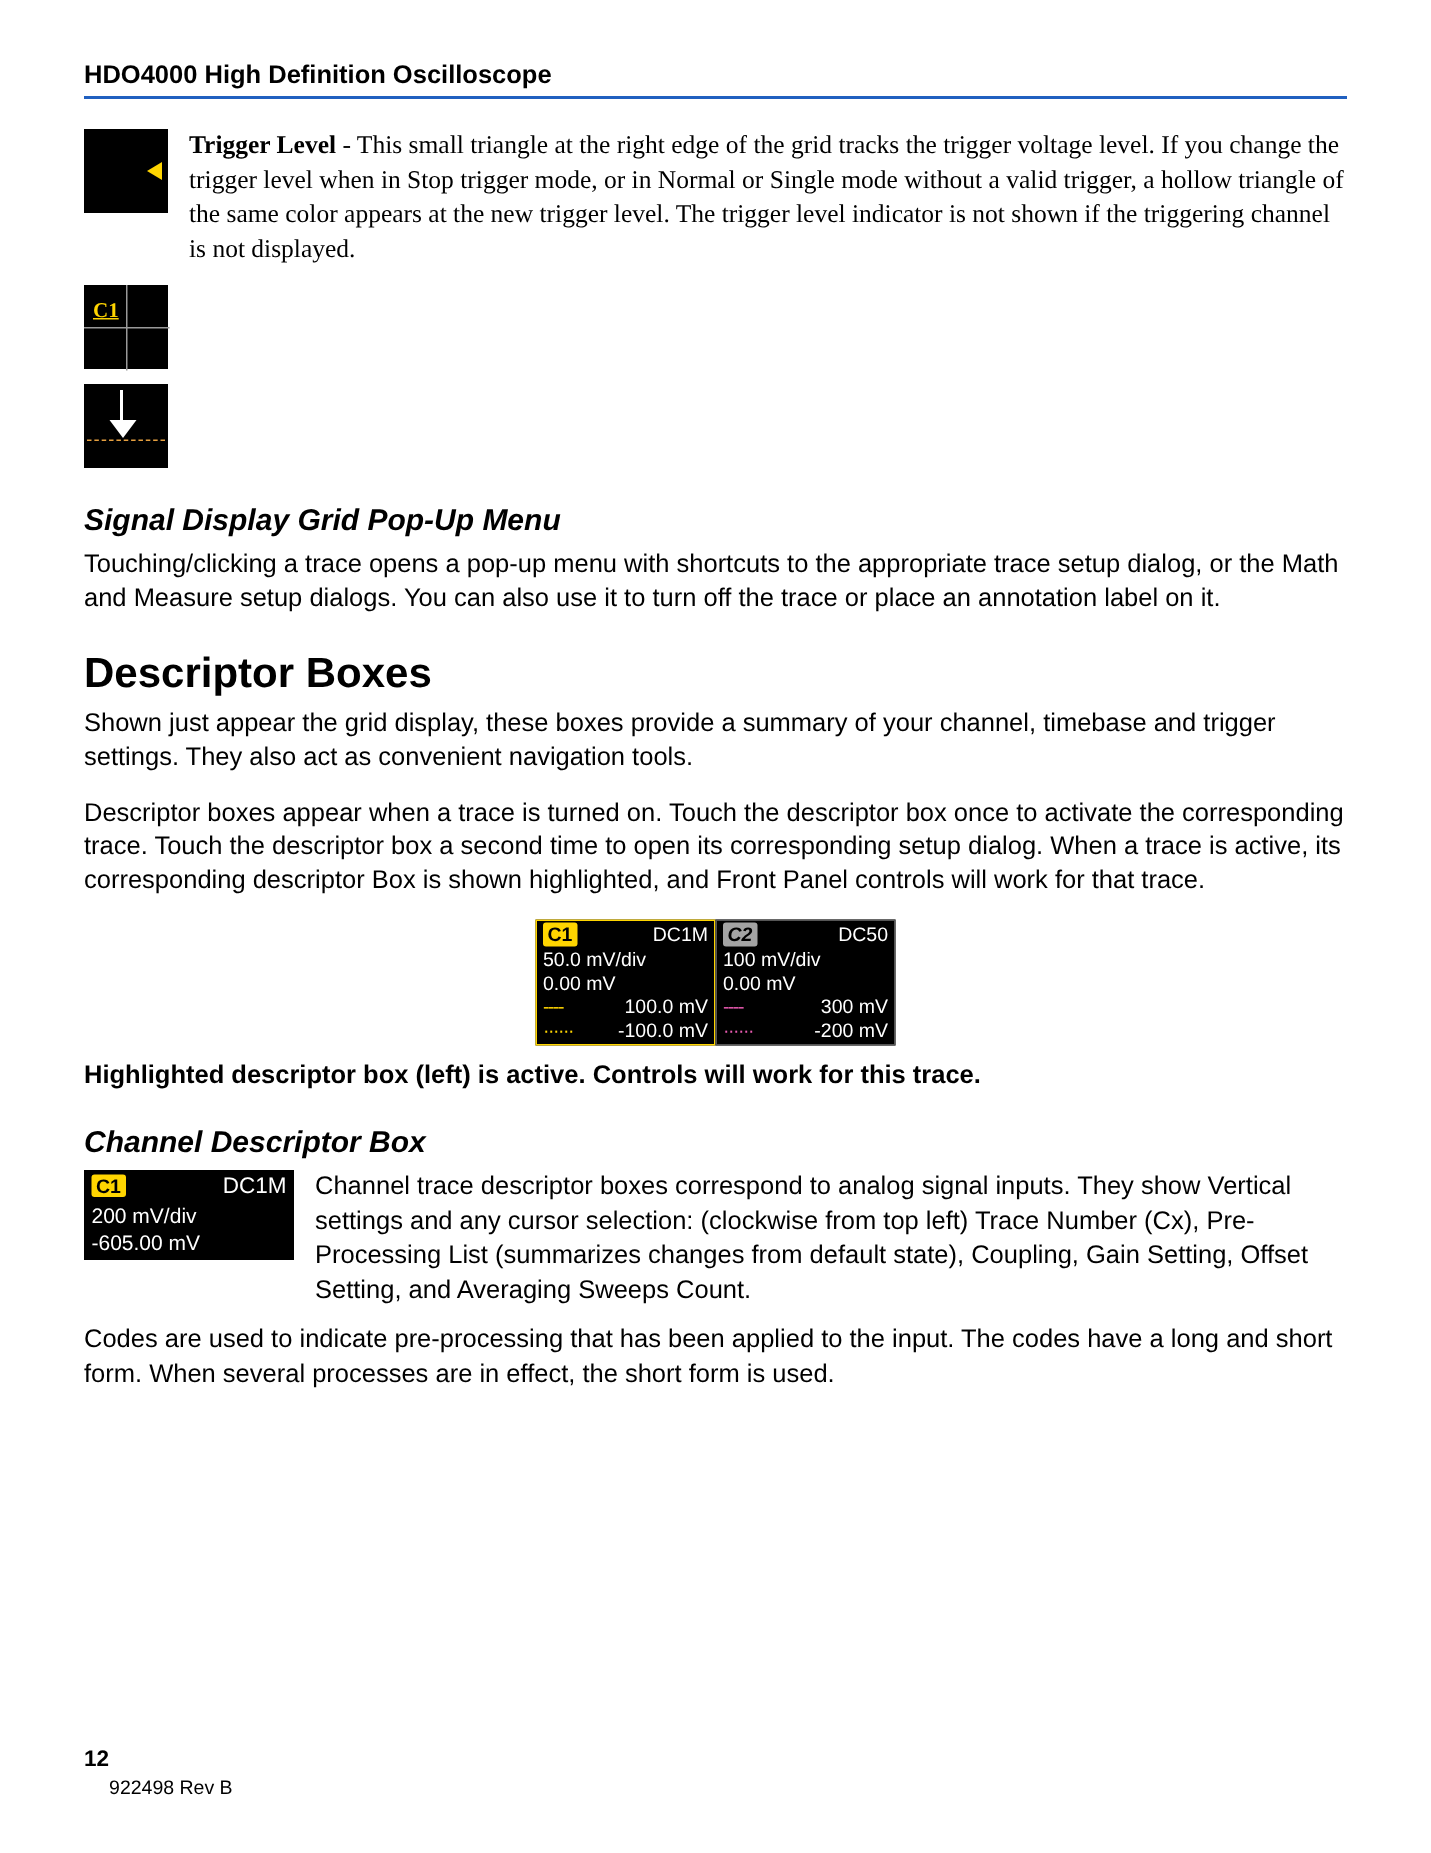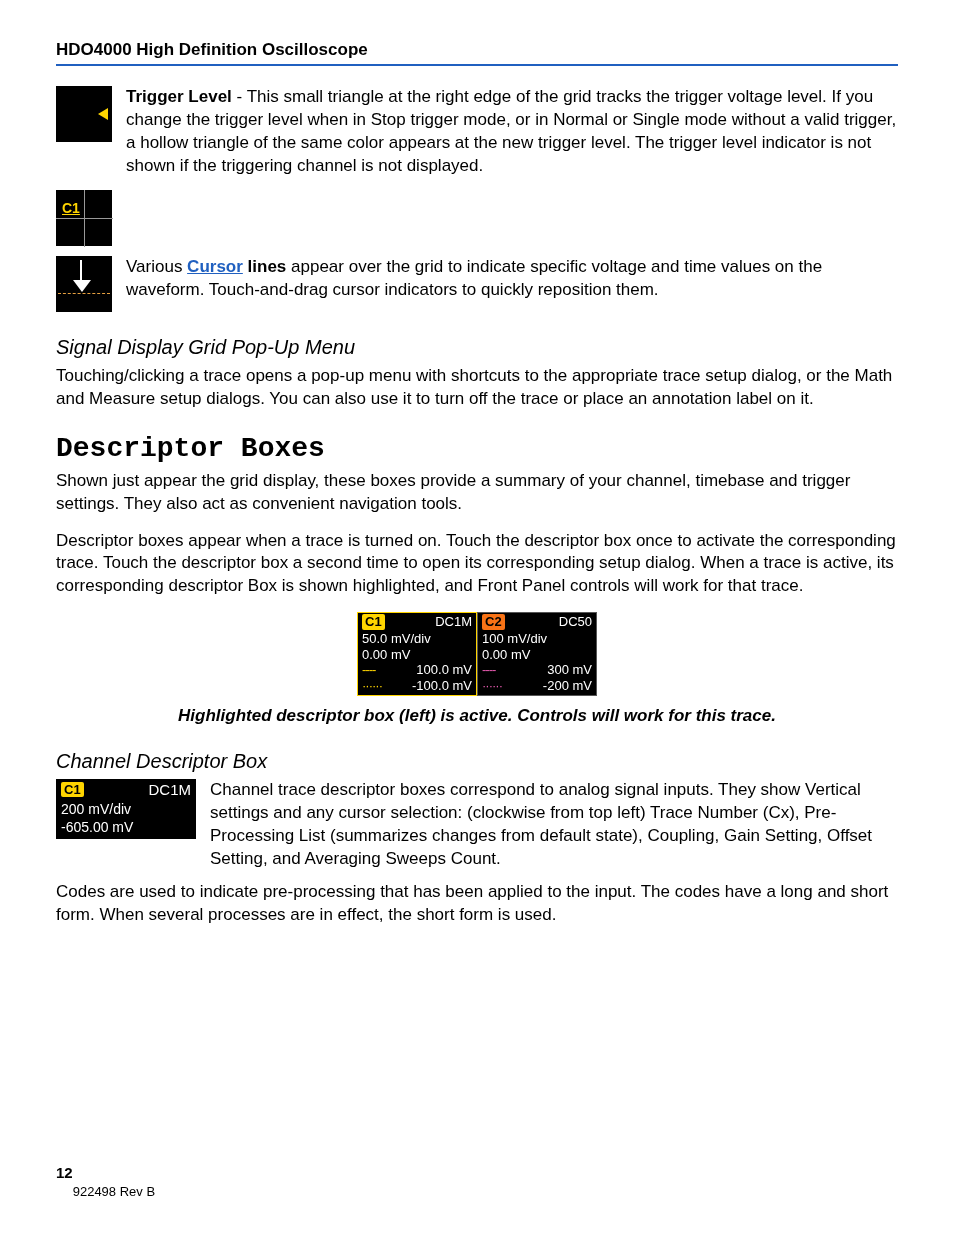--- a/index.html
+++ b/index.html
@@ -22,20 +22,21 @@
     margin-bottom: 20px;
   }
   .para {
     line-height: 1.35;
     margin-bottom: 14px;
   }
   .icon-row {
     display: flex;
     align-items: flex-start;
     margin-bottom: 10px;
+    font-family: Liberation Serif, serif;
   }
   .icon-box {
     width: 56px;
     height: 56px;
     background: #000;
     margin-right: 14px;
     flex: 0 0 56px;
     position: relative;
   }
   .trigger-icon::after {
@@ -51,28 +52,28 @@
   .zero-icon::after {
     content: ""; position: absolute; top: 0; bottom: -1px; left: 28px; width: 1px; background: #999;
   }
   .zero-label { position: absolute; top: 10px; left: 6px; color: #ffd500; font-size: 14px; font-weight: bold; text-decoration: underline; }
   .cursor-icon::before { content: ""; position: absolute; left: 24px; top: 4px; width: 2px; height: 20px; background: #fff; }
   .cursor-icon::after { content: ""; position: absolute; left: 17px; top: 24px; border-left: 9px solid transparent; border-right: 9px solid transparent; border-top: 12px solid #fff; }
   .cursor-wave { position: absolute; left: 2px; right: 2px; bottom: 8px; height: 10px; border-top: 1px dashed #e6a040; }
   .h2 {
     font-family: "Arial Narrow", Arial, sans-serif;
     font-stretch: condensed;
-    font-weight: normal;
+    font-weight: bold;
     font-style: italic;
     font-size: 20px;
     margin-top: 24px;
     margin-bottom: 6px;
   }
   .h1 {
-    font-family: Liberation Mono, monospace;
+    font-family: Liberation Sans, sans-serif;
     font-stretch: condensed;
     font-weight: bold;
     font-size: 28px;
     margin-top: 22px;
     margin-bottom: 6px;
   }
   .link { color: #2060c0; font-weight: bold; text-decoration: underline; cursor: pointer; }
   .bold { font-weight: bold; }
   .desc-boxes {
     display: flex;
@@ -85,27 +86,27 @@
     color: #fff;
     font-size: 13px;
     line-height: 1.2;
     padding-bottom: 2px;
   }
   .dbox.active { border: 1px solid #ffd500; }
   .dbox.inactive { border: 1px solid #555; }
   .dbox-top { display: flex; justify-content: space-between; padding: 1px 4px; align-items: center; }
   .tag { display: inline-block; font-weight: bold; font-size: 13px; padding: 0 3px; border-radius: 2px; }
   .tag-y { background: #ffd500; color: #000; }
-  .tag-p { background: #f97316; color: #000; }
+  .tag-p { background: #a3a3a3; color: #000; font-style: italic; }
   .dbox-row { padding: 0 4px; }
   .dbox-row.sep { display: flex; justify-content: space-between; align-items: center; }
   .dash { color: #666; font-size: 13px; letter-spacing: -1px; }
   .dash.y { color: #ffd500; }
   .dash.p { color: #e85ab0; }
-  .caption { font-weight: bold; font-style: italic; text-align: center; margin-bottom: 18px; }
+  .caption { font-weight: bold; text-align: left; margin-bottom: 18px; }
   .chan-row { display: flex; align-items: flex-start; margin-bottom: 10px; }
   .chan-box {
     width: 140px; background: #000; color: #fff; font-size: 15px;
     margin-right: 14px; flex: 0 0 140px; padding-bottom: 3px;
   }
   .chan-box .dbox-top { padding: 2px 5px; }
   .chan-box .dbox-row { padding: 1px 5px; font-size: 14px; }
   .footer {
     position: absolute; left: 56px; right: 56px; bottom: 36px;
     display: flex; font-size: 15px;
@@ -128,23 +129,20 @@
 <div class="icon-row" style="margin-top:12px">
   <div class="icon-box zero-icon">
     <span class="zero-label">C1</span>
   </div>
 </div>
 
 <div class="icon-row" style="margin-top:6px">
   <div class="icon-box cursor-icon">
       <div class="cursor-wave"></div>
     </div>
-  <div class="para" style="margin-bottom:0">
-    <span>Various </span><a class="link">Cursor</a><span class="bold"> lines</span><span> appear over the grid to indicate specific voltage and time values on the waveform. Touch-and-drag cursor indicators to quickly reposition them.</span>
-  </div>
 </div>
 
 <div class="h2">Signal Display Grid Pop-Up Menu</div>
 <div class="para">Touching/clicking a trace opens a pop-up menu with shortcuts to the appropriate trace setup dialog, or the Math and Measure setup dialogs. You can also use it to turn off the trace or place an annotation label on it.</div>
 
 <div class="h1">Descriptor Boxes</div>
 <div class="para">Shown just appear the grid display, these boxes provide a summary of your channel, timebase and trigger settings. They also act as convenient navigation tools.</div>
 <div class="para">Descriptor boxes appear when a trace is turned on. Touch the descriptor box once to activate the corresponding trace. Touch the descriptor box a second time to open its corresponding setup dialog. When a trace is active, its corresponding descriptor Box is shown highlighted, and Front Panel controls will work for that trace.</div>
 
 <div class="desc-boxes">

